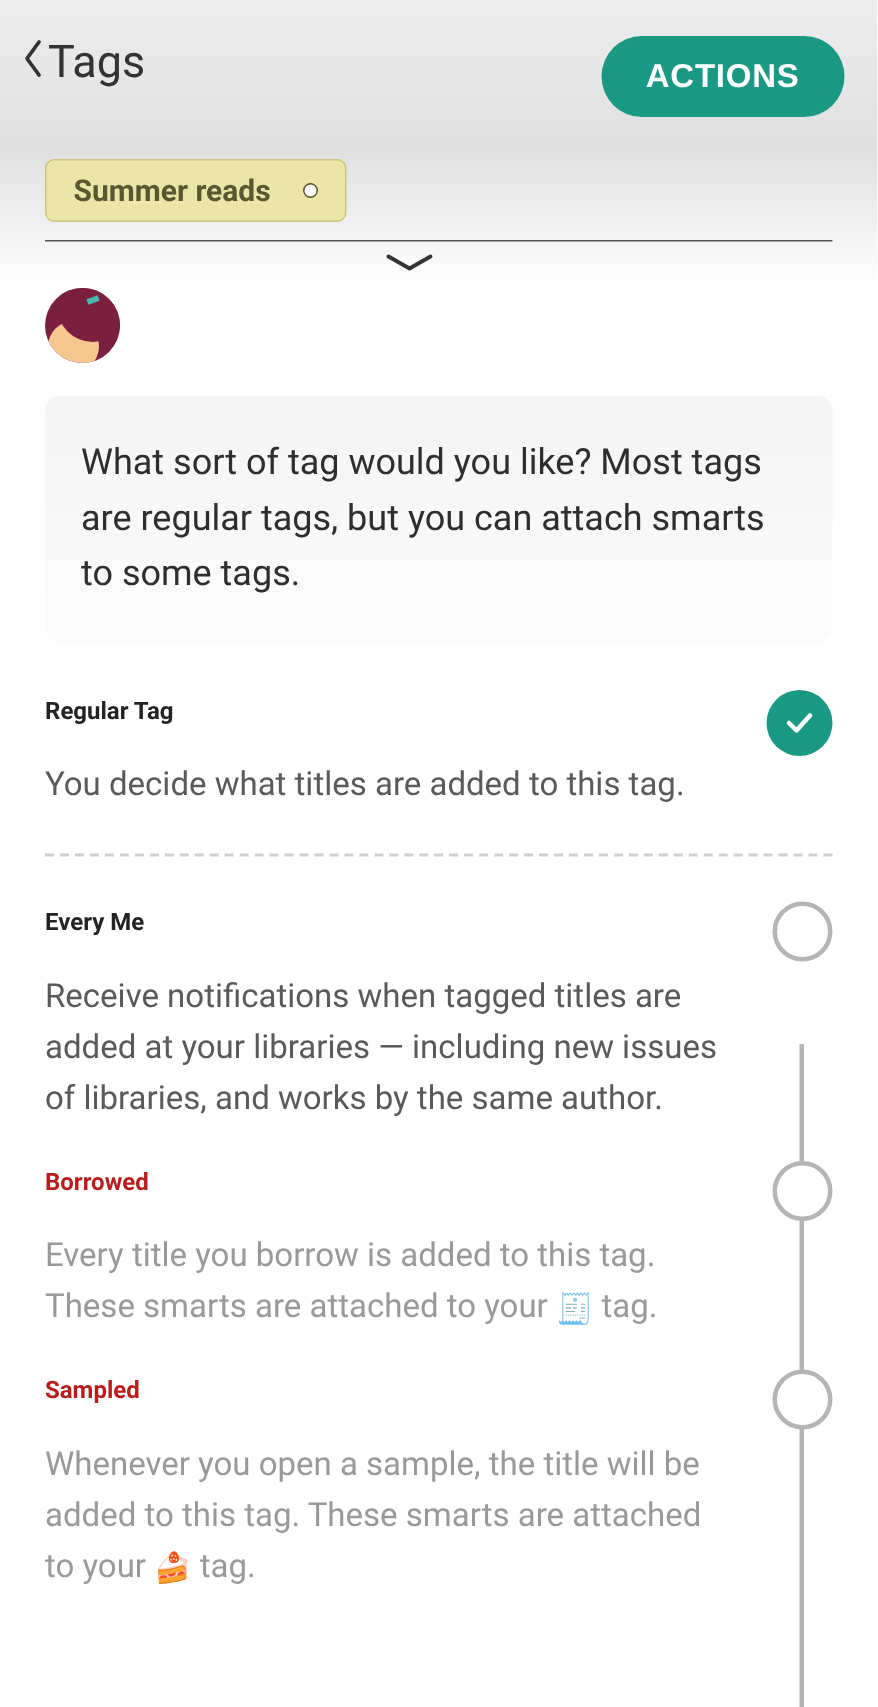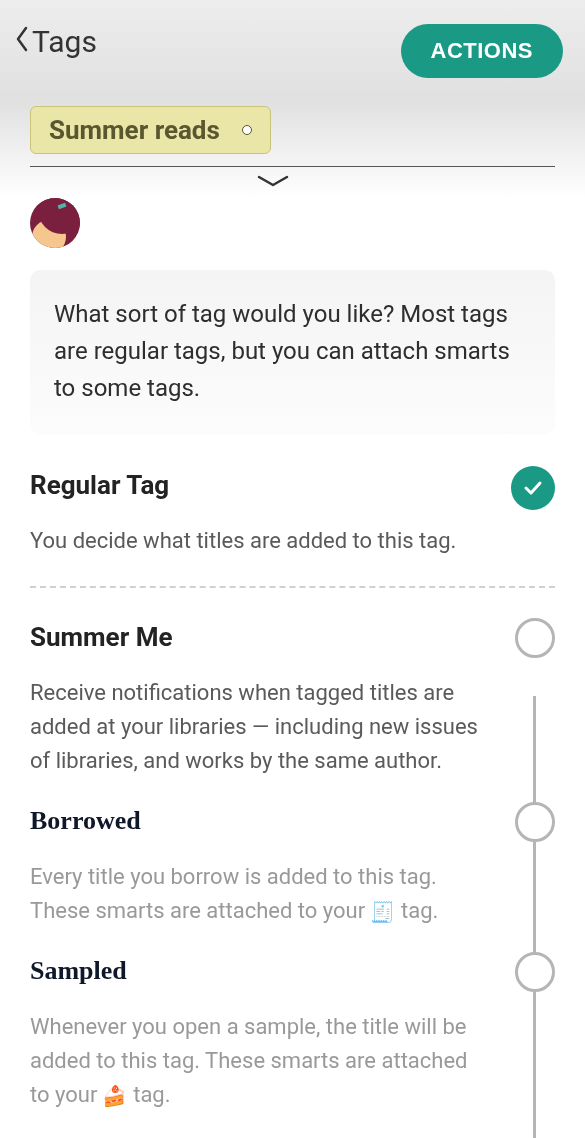--- a/index.html
+++ b/index.html
@@ -57,21 +57,21 @@
       display: flex;
       align-items: center;
     }
     .tag-label {
       display: inline-flex;
       align-items: center;
       background: #eae6a8;
       border: 1px solid #c9c47a;
       border-radius: 6px;
       padding: 8px 18px;
-      font-size: 26px;
+      font-size: 20px;
       font-weight: 700;
       color: #5a5630;
       position: relative;
     }
     .tag-hole {
       width: 10px;
       height: 10px;
       background: #fff;
       border: 1.5px solid #5a5630;
       border-radius: 50%;
@@ -140,34 +140,33 @@
     }
     .option-list {
       padding: 0 30px;
     }
     .option {
       position: relative;
       padding-right: 70px;
       margin-bottom: 28px;
     }
     .option-title {
-      font-size: 26px;
+      font-size: 16px;
       font-weight: 700;
       color: #232323;
       margin-bottom: 8px;
     }
     .option-desc {
       font-size: 22px;
       line-height: 1.55;
       color: #5a5a5a;
       margin-top: 24px;
     }
     .option.dimmed .option-title {
-      color: #0f172a;
-      font-family: Liberation Serif, serif;
+      color: #b91c1c;
     }
     .option.dimmed .option-desc {
       color: #999;
     }
     .check-circle {
       position: absolute;
       right: 0;
       top: -4px;
       width: 44px;
       height: 44px;
@@ -263,21 +262,21 @@
   </div>
 </div>
 
 <hr class="divider">
 
 <div class="timeline-line"></div>
 
 <div class="option-list">
 
   <div class="option">
-    <div class="option-title">Summer Me</div>
+    <div class="option-title">Every Me</div>
     <div class="option-desc">Receive notifications when tagged titles are added at your libraries — including new issues of libraries, and works by the same author.</div>
     <div class="radio-circle"></div>
   </div>
 
   <div class="option dimmed">
     <div class="option-title">Borrowed</div>
     <div class="option-desc">
       <span>Every title you borrow is added to this tag. These smarts are attached to your </span><span class="icon-inline">🧾</span><span> tag.</span>
     </div>
     <div class="radio-circle"></div>

